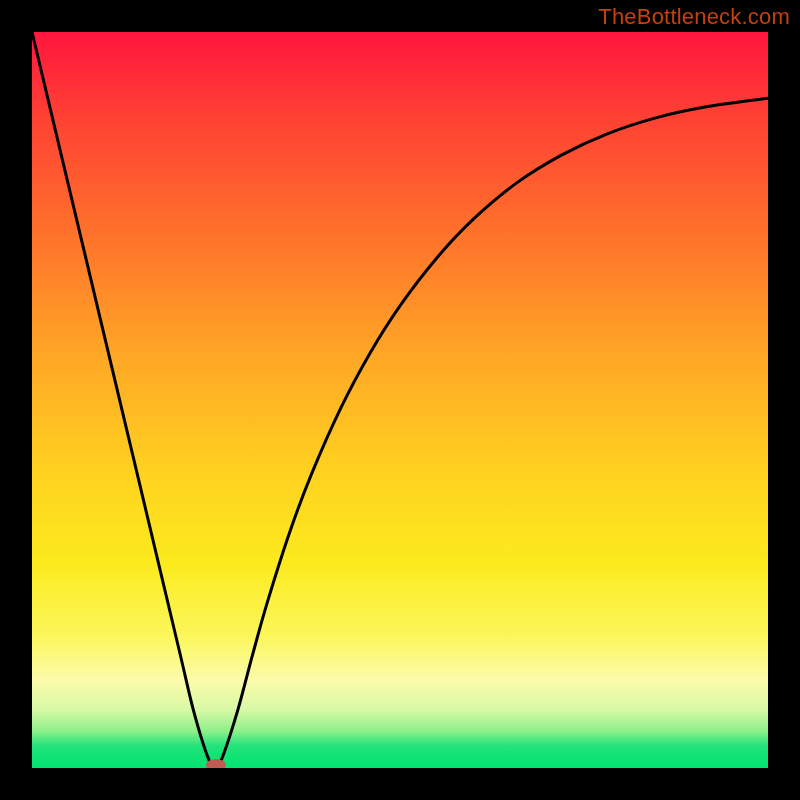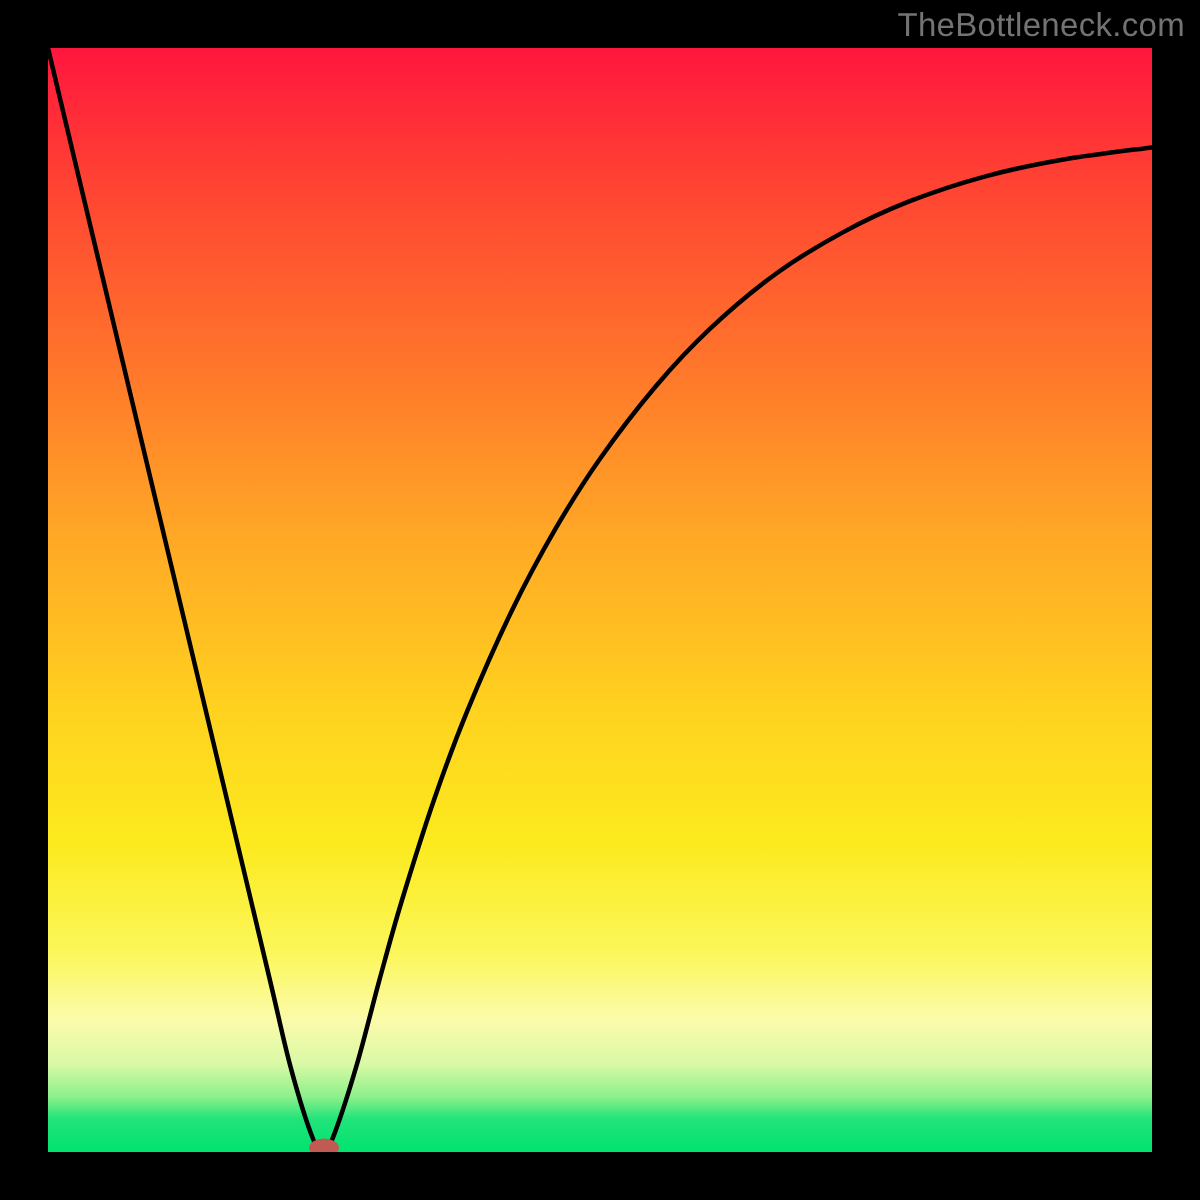--- a/index.html
+++ b/index.html
@@ -48,21 +48,21 @@
   .svg-layer {
     position: absolute;
     inset: 0;
     width: 100%;
     height: 100%;
   }
   .watermark {
     position: absolute;
     top: 4px;
     right: 10px;
-    color: #737373;
+    color: #c2410c;
     font-size: 22px;
     letter-spacing: 0.2px;
     font-weight: 500;
     user-select: none;
   }
 </style>
 </head>
 <body>
 
 <div class="frame">

